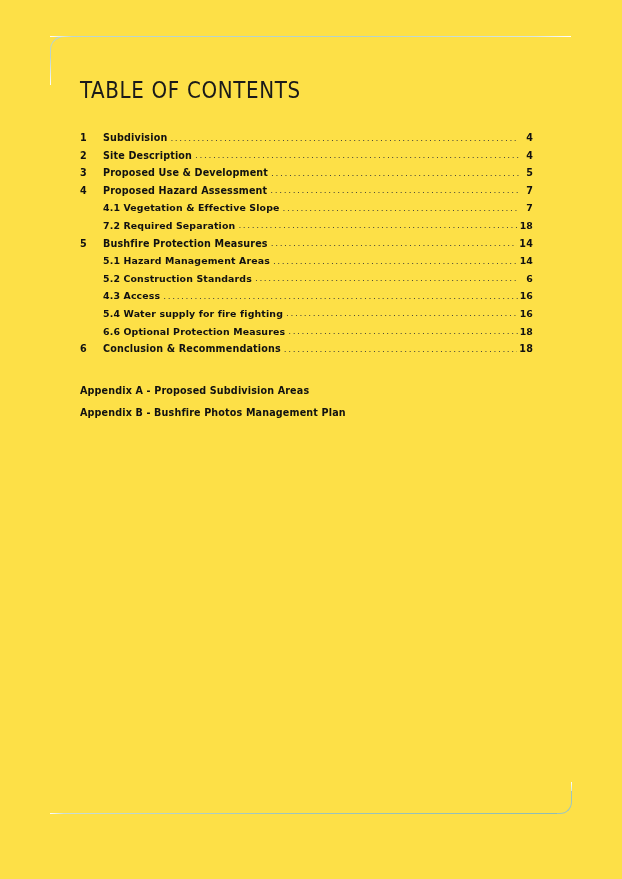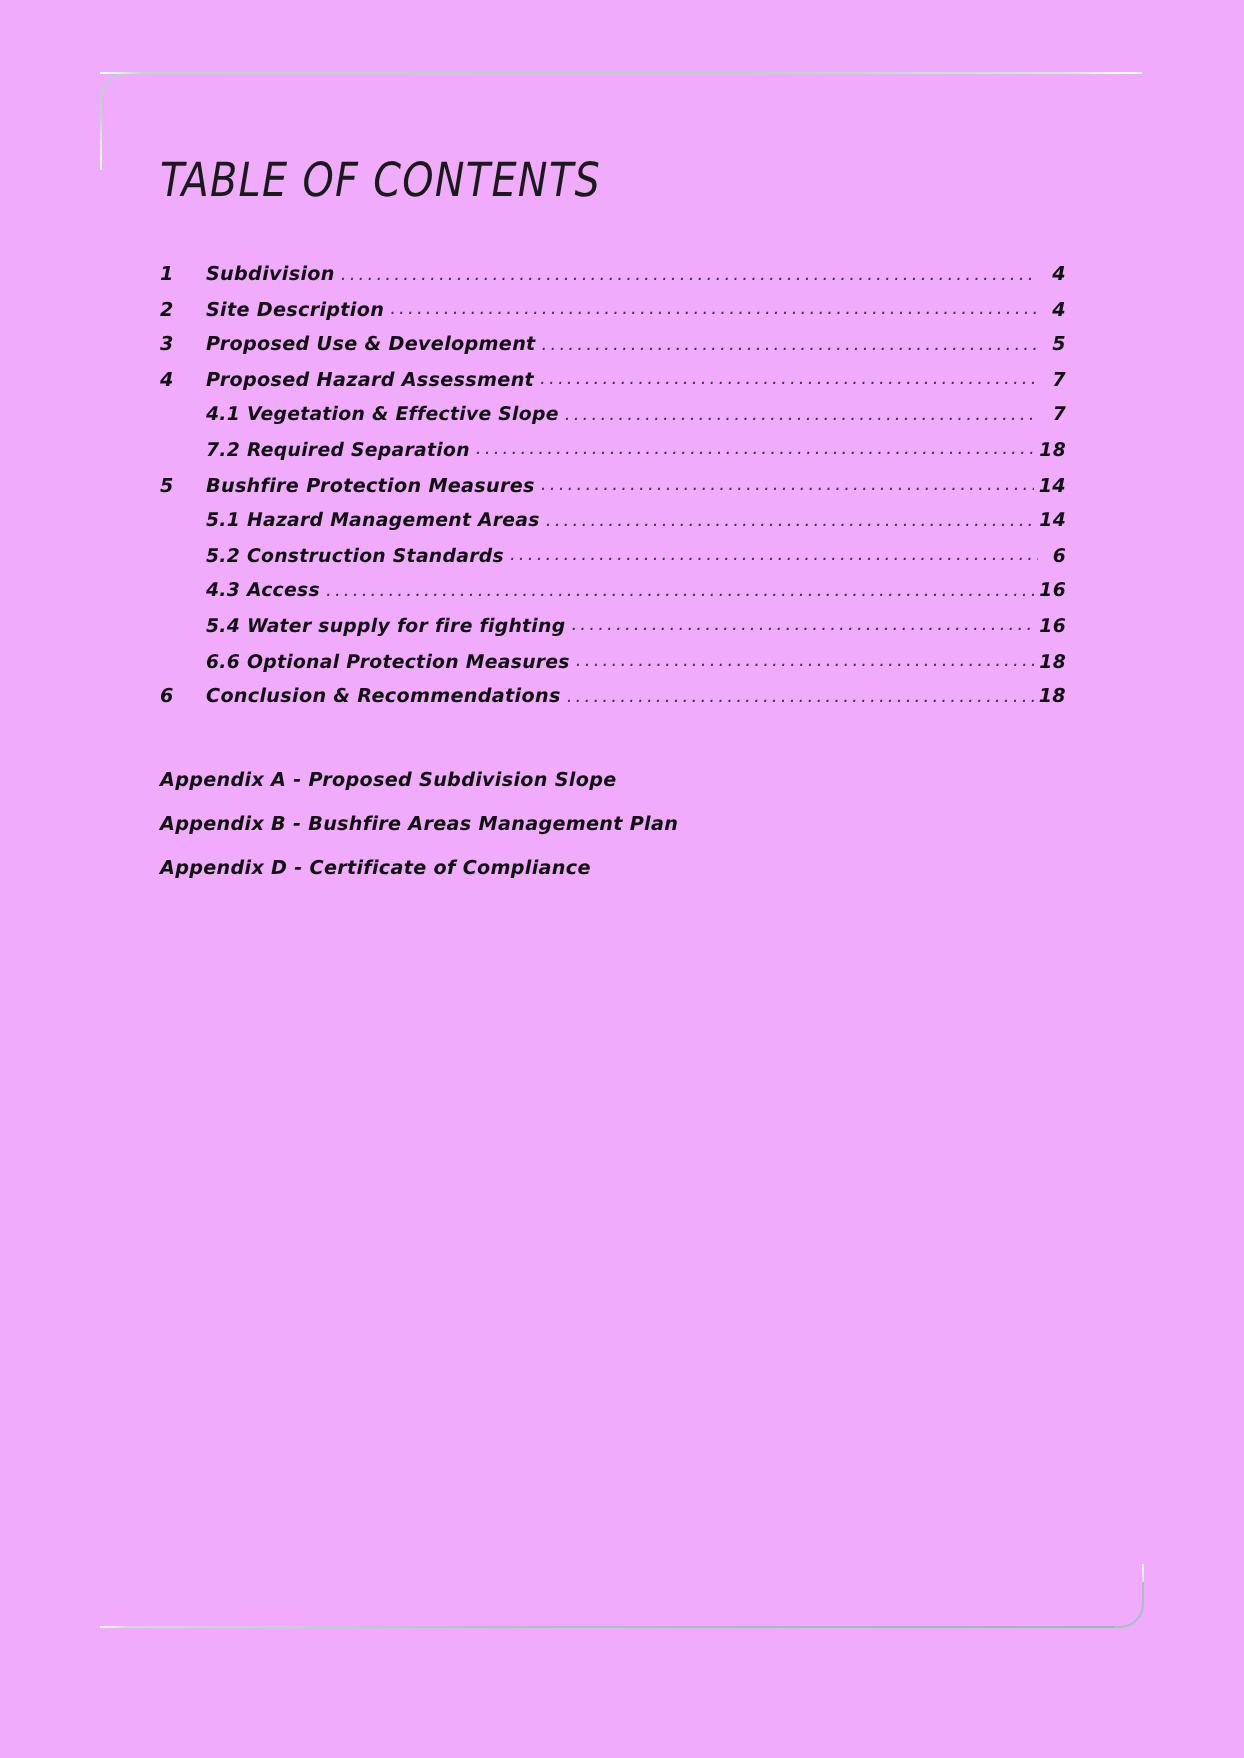--- a/index.html
+++ b/index.html
@@ -8,24 +8,23 @@
     background: #ffffff;
   }
   body {
     font-family: "DejaVu Sans", sans-serif;
     -webkit-font-smoothing: antialiased;
   }
   .page {
     position: relative;
     width: 622px;
     height: 879px;
-    background: #f0abfc;
+    background: #fde047;
     overflow: hidden;
     box-sizing: border-box;
-    font-style: italic;
   }
 
   
   .frame-top {
     position: absolute;
     left: 50px;
     top: 36px;
     width: 521px;
     height: 1px;
     background: linear-gradient(to right,
@@ -267,23 +266,22 @@
       </div>
       <div class="toc-row">
         <span class="toc-num">6</span>
         <span class="toc-label">Conclusion &amp; Recommendations</span>
         <span class="toc-leader">........................................................................................................................</span>
         <span class="toc-page">18</span>
       </div>
     </div>
 
   <div class="appendices" id="appendix-list">
-      <div class="appendix-row">Appendix A - Proposed Subdivision Slope</div>
-      <div class="appendix-row">Appendix B - Bushfire Areas Management Plan</div>
-      <div class="appendix-row">Appendix D - Certificate of Compliance</div>
+      <div class="appendix-row">Appendix A - Proposed Subdivision Areas</div>
+      <div class="appendix-row">Appendix B - Bushfire Photos Management Plan</div>
     </div>
 
   <div class="footer">
     
     
     
   </div>
 
 </div>
 

